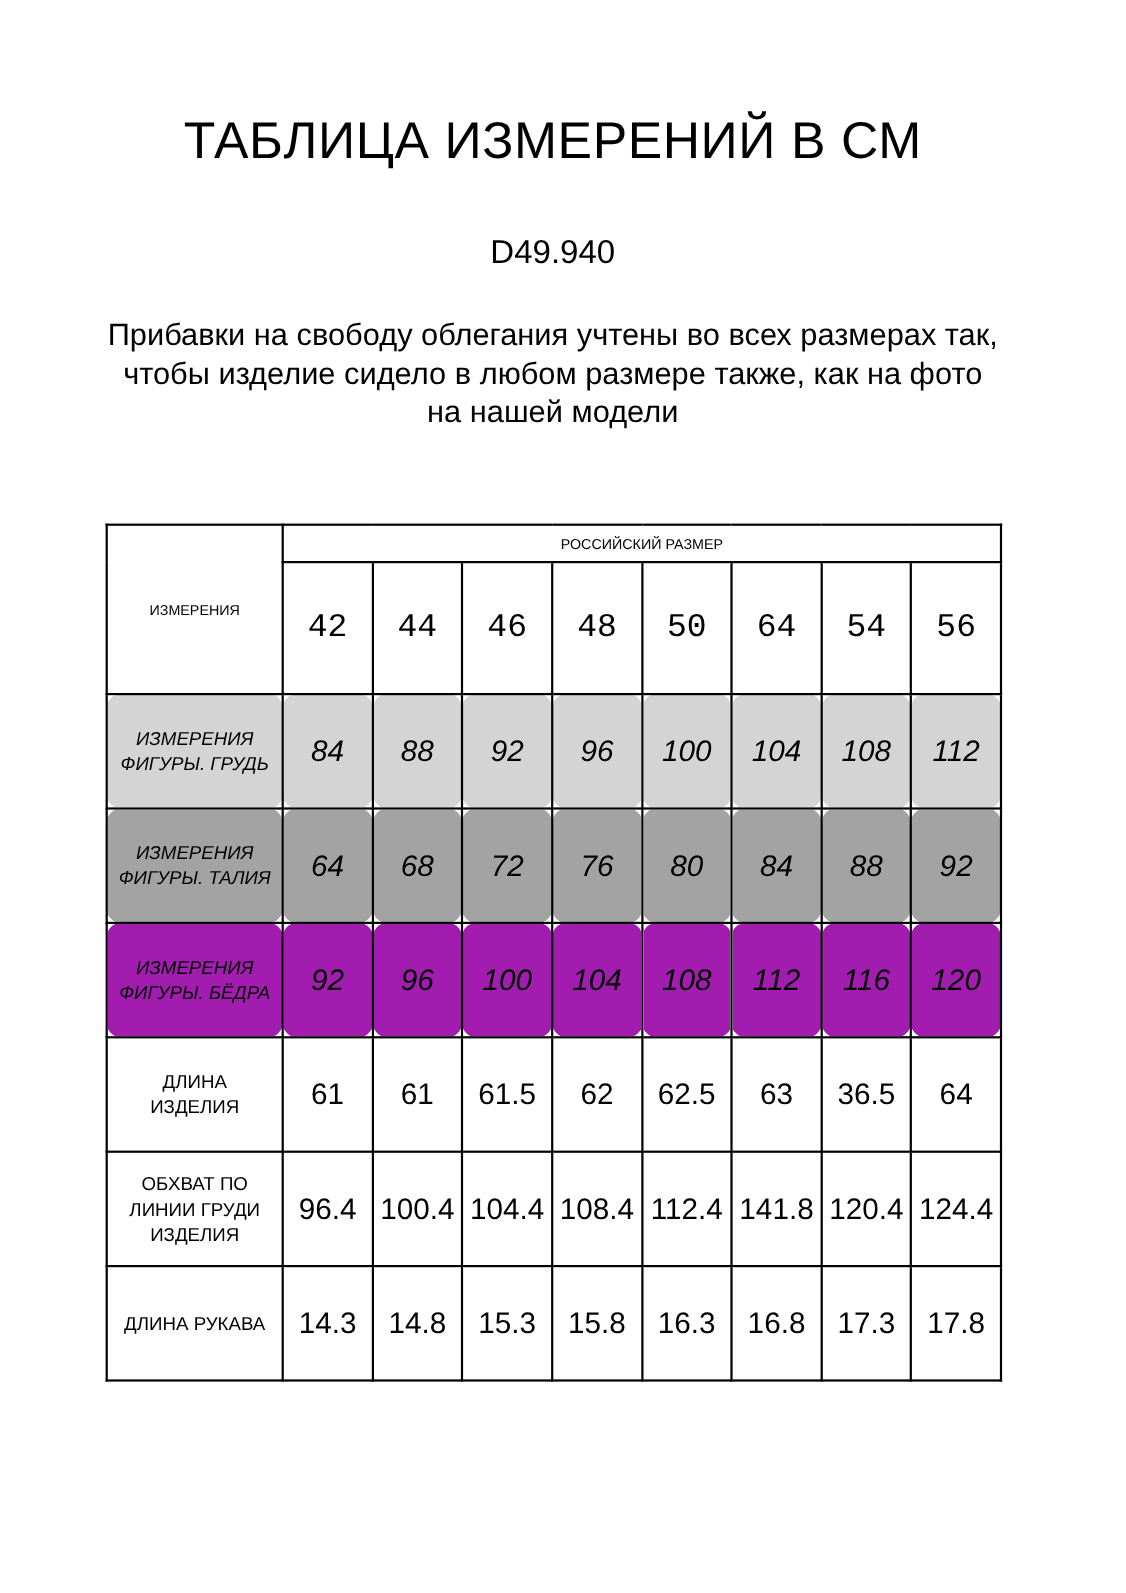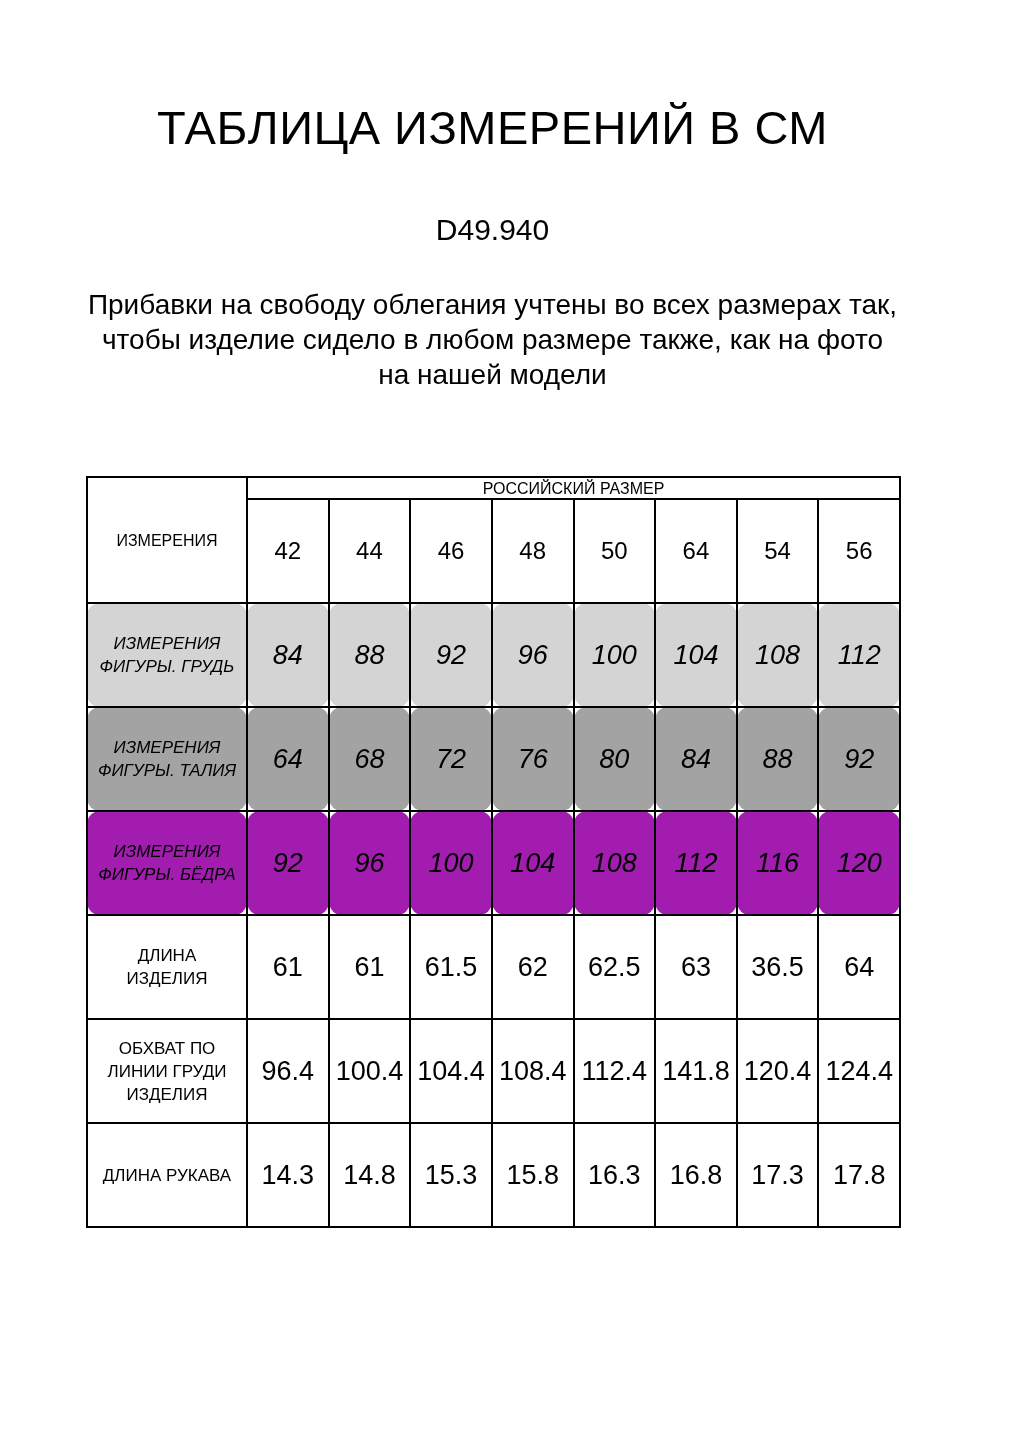--- a/index.html
+++ b/index.html
@@ -15,21 +15,21 @@
   .page {
     position: relative;
     width: 1024px;
     height: 1448px;
     background: #ffffff;
     overflow: hidden;
   }
 
   .content {
     position: absolute;
-    left: 86px;
+    left: 96px;
     top: 0;
     width: 813px;
     text-align: center;
   }
 
   .doc-title {
     margin-top: 100px;
     font-size: 47px;
     font-weight: 400;
     letter-spacing: 0.5px;
@@ -65,29 +65,30 @@
     overflow: hidden;
   }
 
   .corner-cell {
     background: #ffffff;
     font-size: 18px;
     border-radius: 19px;
   }
 
   .group-header-row th {
-    height: 22px;
-    font-size: 16px;
+    height: 34px;
+    font-size: 13px;
     line-height: 15px;
   }
 
   .size-header-row th {
-    height: 104px;
-    font-size: 24px;
+    height: 120px;
+    font-size: 30px;
     font-weight: 700;
+    font-family: Liberation Mono, monospace;
   }
 
   tr.data-row td { height: 104px; font-size: 27px; border-radius: 13px; }
 
   tr.data-row td.row-label {
     font-size: 17px;
     line-height: 23px;
     padding: 0 8px;
   }
 

